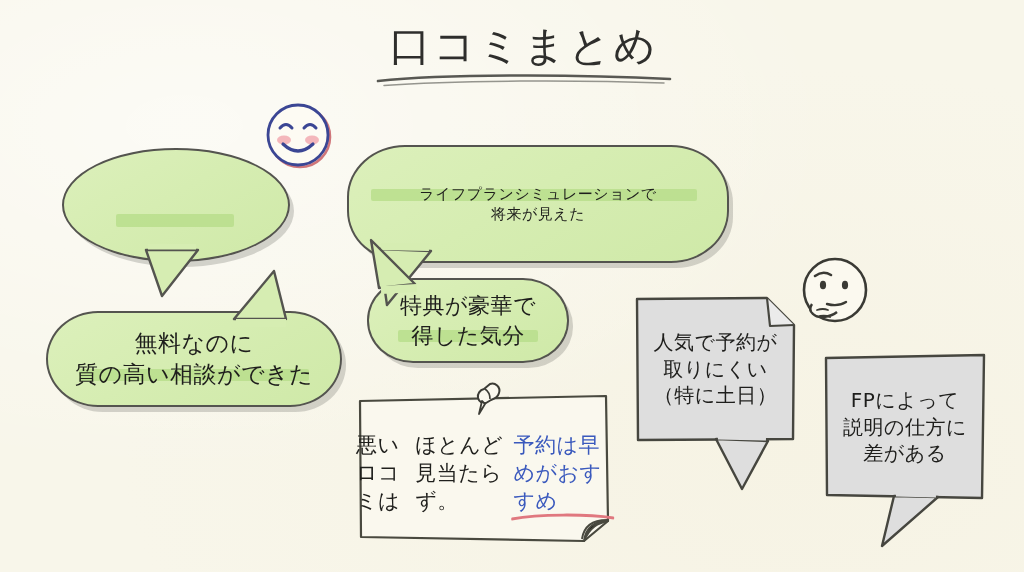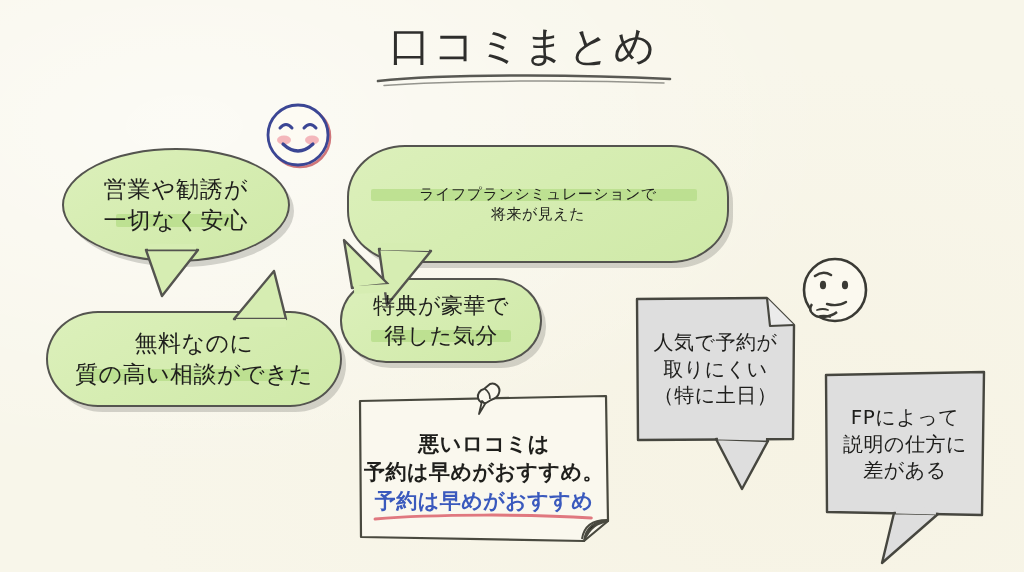--- a/index.html
+++ b/index.html
@@ -101,26 +101,24 @@
   
   #note-card {
     position: absolute;
     left: 356px; top: 393px;
     width: 256px; height: 151px;
   }
   #note-card .inner {
     position: absolute;
     inset: 0;
     display: flex;
-    flex-direction: column;
     align-items: center;
     justify-content: center;
     padding-top: 8px;
     box-sizing: border-box;
-    font-weight: bold;
   }
 
   .note-line { color: #1f1f1c; }
   .note-line-accent { color: #3a59bd; position: relative; }
 
   
   #smiley-icon { position: absolute; left: 262px; top: 99px; width: 74px; height: 74px; }
   #thinking-icon { position: absolute; left: 790px; top: 252px; width: 90px; height: 88px; }
   #pin-icon { position: absolute; left: 466px; top: 378px; width: 44px; height: 44px; z-index: 9; }
 </style>
@@ -159,22 +157,20 @@
   </svg>
 
   <div class="bubble-green" id="bubble-sales-free" style="left:62px; top:148px; width:228px; height:114px;">
     <div class="blob"></div>
     <svg style="position:absolute; left:78px; top:96px; width:70px; height:56px; z-index:2;" viewBox="0 0 70 56">
       <path d="M6,6 L58,6 L22,52 Z" fill="#d6edb2" stroke="#54544f" stroke-width="2.4" stroke-linejoin="round"></path>
       <path d="M8,2 L56,2" stroke="#d6edb2" stroke-width="7"></path>
     </svg>
     <div class="inner">
       <div class="hl" style="width:118px; height:13px; left:54px; top:66px;"></div>
-      <div class="bubble-text" style="font-size:23px; letter-spacing:1px;">営業や勧誘が
-一切なく安心</div>
     </div>
   </div>
 
   <div class="bubble-green" id="bubble-lifeplan" style="left:347px; top:145px; width:382px; height:118px;">
     <div class="blob" style="border-radius:58px / 52px;"></div>
     <svg style="position:absolute; left:22px; top:98px; width:80px; height:68px; z-index:2;" viewBox="0 0 80 68">
       <path d="M10,6 L62,8 L18,62 Z" fill="#d6edb2" stroke="#54544f" stroke-width="2.4" stroke-linejoin="round"></path>
       <path d="M12,3 L60,4" stroke="#d6edb2" stroke-width="8"></path>
     </svg>
     <div class="inner">
@@ -190,21 +186,21 @@
       <path d="M58,4 L18,52 L70,52 Z" fill="#d6edb2" stroke="#54544f" stroke-width="2.4" stroke-linejoin="round"></path>
       <path d="M20,56 L70,56" stroke="#d6edb2" stroke-width="8"></path>
     </svg>
     <div class="inner">
       <div class="hl" style="width:230px; height:12px; left:33px; top:58px;"></div>
       <div class="bubble-text" style="font-size:23px; letter-spacing:0.5px;">無料なのに
 質の高い相談ができた</div>
     </div>
   </div>
 
-  <div class="bubble-green" id="bubble-bonus" style="left:340px; top:278px; width:202px; height:85px;">
+  <div class="bubble-green" id="bubble-bonus" style="left:367px; top:278px; width:202px; height:85px;">
     <div class="blob" style="border-radius:46px / 42px;"></div>
     <svg style="position:absolute; left:-10px; top:-40px; width:70px; height:60px; z-index:2;" viewBox="0 0 70 60">
       <path d="M14,2 L22,50 L58,46 Z" fill="#d6edb2" stroke="#54544f" stroke-width="2.4" stroke-linejoin="round"></path>
       <path d="M24,52 L60,50" stroke="#d6edb2" stroke-width="8"></path>
     </svg>
     <div class="inner">
       <div class="hl" style="width:140px; height:12px; left:31px; top:52px;"></div>
       <div class="bubble-text" style="font-size:22px; letter-spacing:0.5px;">特典が豪華で
 得した気分</div>
     </div>
@@ -219,21 +215,21 @@
       <path d="M4,6 L56,8 L30,56 Z" fill="#dedede" stroke="#46463f" stroke-width="2.4" stroke-linejoin="round"></path>
       <path d="M6,3 L54,4" stroke="#dedede" stroke-width="7"></path>
     </svg>
     <div class="inner">
       <div class="bubble-text" style="font-size:20px; letter-spacing:0.5px;">人気で予約が
 取りにくい
 （特に土日）</div>
     </div>
   </div>
 
-  <div class="bubble-gray" id="bubble-fp-variance" style="left:822px; top:369px; width:166px; height:150px;">
+  <div class="bubble-gray" id="bubble-fp-variance" style="left:822px; top:352px; width:166px; height:150px;">
     <svg style="position:absolute; inset:0; width:100%; height:100%;" viewBox="0 0 166 150" preserveAspectRatio="none">
       <path d="M4,6 L162,3 L160,146 L5,143 Z" fill="#dedede" stroke="#46463f" stroke-width="2.4" stroke-linejoin="round"></path>
     </svg>
     <svg style="position:absolute; left:50px; top:138px; width:72px; height:62px; z-index:2;" viewBox="0 0 72 62">
       <path d="M22,6 L66,7 L10,56 Z" fill="#dedede" stroke="#46463f" stroke-width="2.4" stroke-linejoin="round"></path>
       <path d="M24,3 L64,4" stroke="#dedede" stroke-width="7"></path>
     </svg>
     <div class="inner">
       <div class="bubble-text" style="font-size:20px; letter-spacing:0.5px;">FPによって
 説明の仕方に
@@ -242,21 +238,21 @@
   </div>
 
   <div id="note-card">
     <svg style="position:absolute; inset:0; width:100%; height:100%;" viewBox="0 0 256 151" preserveAspectRatio="none">
       <path d="M4,8 L250,3 L252,128 L228,148 L5,144 Z" fill="#faf8ee" stroke="#49493f" stroke-width="2.2" stroke-linejoin="round"></path>
       <path d="M252,128 C238,128 230,134 228,148 C234,134 242,130 252,128 Z" fill="#ecead f" stroke="#49493f" stroke-width="2" stroke-linejoin="round"></path>
       <path d="M226,146 C228,132 238,127 251,127" fill="none" stroke="#49493f" stroke-width="2"></path>
     </svg>
     <div class="inner">
       <div class="note-line" style="font-size:21px; letter-spacing:0.5px;">悪いロコミは</div>
-      <div class="note-line" style="font-size:21px; letter-spacing:0.5px;">予約は早めがおすすめ。</div>
+      <div class="note-line" style="font-size:21px; letter-spacing:0.5px;">ほとんど見当たらず。</div>
       <div class="note-line-accent" style="font-size:21px; letter-spacing:0.5px; margin-top:1px;">
         <span>予約は早めがおすすめ</span>
         <svg style="position:absolute; left:-4px; bottom:-8px; width:calc(100% + 8px); height:10px;" viewBox="0 0 220 10" preserveAspectRatio="none">
           <path d="M4,6 C60,1 160,1 214,5" stroke="#e0787f" stroke-width="3" fill="none" stroke-linecap="round"></path>
         </svg>
       </div>
     </div>
   </div>
 
   <svg id="pin-icon" viewBox="0 0 44 44">

